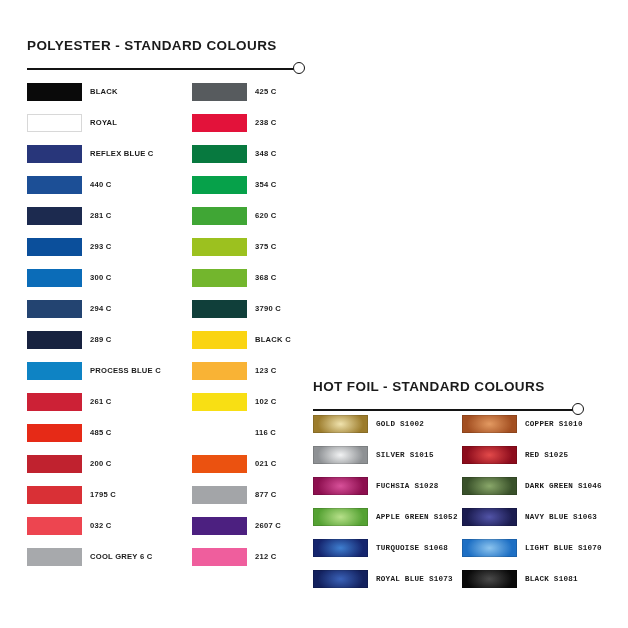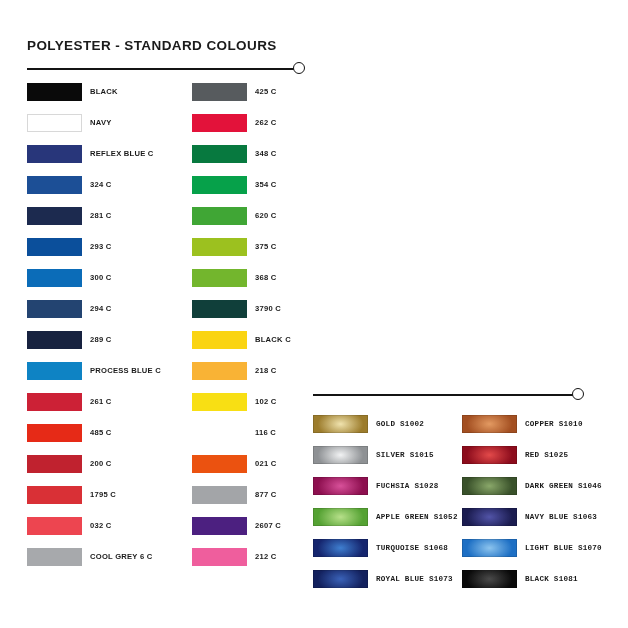--- a/index.html
+++ b/index.html
@@ -76,29 +76,29 @@
     </div>
   </div>
 
   <div class="col col-poly" id="poly-col-1" style="left:27px;top:83px;">
       <div class="row">
         <div class="chip" style="background: rgb(10, 10, 10);"></div>
         <div class="lbl">BLACK</div>
       </div>
       <div class="row">
         <div class="chip bordered" style="background: rgb(255, 255, 255);"></div>
-        <div class="lbl">NAVY</div>
+        <div class="lbl">ROYAL</div>
       </div>
       <div class="row">
         <div class="chip" style="background: rgb(40, 54, 122);"></div>
         <div class="lbl">REFLEX BLUE C</div>
       </div>
       <div class="row">
         <div class="chip" style="background: rgb(28, 79, 150);"></div>
-        <div class="lbl">324 C</div>
+        <div class="lbl">440 C</div>
       </div>
       <div class="row">
         <div class="chip" style="background: rgb(28, 42, 79);"></div>
         <div class="lbl">281 C</div>
       </div>
       <div class="row">
         <div class="chip" style="background: rgb(11, 79, 155);"></div>
         <div class="lbl">293 C</div>
       </div>
       <div class="row">
@@ -143,21 +143,21 @@
       </div>
     </div>
 
   <div class="col col-poly" id="poly-col-2" style="left:192px;top:83px;">
       <div class="row">
         <div class="chip" style="background: rgb(87, 91, 94);"></div>
         <div class="lbl">425 C</div>
       </div>
       <div class="row">
         <div class="chip" style="background: rgb(227, 18, 58);"></div>
-        <div class="lbl">262 C</div>
+        <div class="lbl">238 C</div>
       </div>
       <div class="row">
         <div class="chip" style="background: rgb(7, 121, 63);"></div>
         <div class="lbl">348 C</div>
       </div>
       <div class="row">
         <div class="chip" style="background: rgb(6, 161, 74);"></div>
         <div class="lbl">354 C</div>
       </div>
       <div class="row">
@@ -175,21 +175,21 @@
       <div class="row">
         <div class="chip" style="background: rgb(16, 63, 58);"></div>
         <div class="lbl">3790 C</div>
       </div>
       <div class="row">
         <div class="chip" style="background: rgb(250, 212, 18);"></div>
         <div class="lbl">BLACK C</div>
       </div>
       <div class="row">
         <div class="chip" style="background: rgb(249, 179, 53);"></div>
-        <div class="lbl">218 C</div>
+        <div class="lbl">123 C</div>
       </div>
       <div class="row">
         <div class="chip" style="background: rgb(248, 223, 20);"></div>
         <div class="lbl">102 C</div>
       </div>
       <div class="row">
         <div class="chip"></div>
         <div class="lbl">116 C</div>
       </div>
       <div class="row">
@@ -204,20 +204,21 @@
         <div class="chip" style="background: rgb(76, 32, 128);"></div>
         <div class="lbl">2607 C</div>
       </div>
       <div class="row">
         <div class="chip" style="background: rgb(239, 94, 157);"></div>
         <div class="lbl">212 C</div>
       </div>
     </div>
 
   <div class="section" style="left:313px;top:379px;width:272px;">
+    <div class="sec-title">HOT FOIL - STANDARD COLOURS</div>
     <div class="rule-wrap" style="margin-top:9px;width:272px;">
       <div class="rule-line" style="width:261px;"></div>
       <div class="rule-dot" style="left:259px;"></div>
     </div>
   </div>
 
   <div class="col col-foil" id="foil-col-1" style="left:313px;top:415px;">
       <div class="row">
         <div class="chip foil" style="background: radial-gradient(60% 120%, rgb(240, 227, 174) 0%, rgb(156, 124, 44) 72%, rgb(156, 124, 44) 100%);"></div>
         <div class="lbl">GOLD S1002</div>

